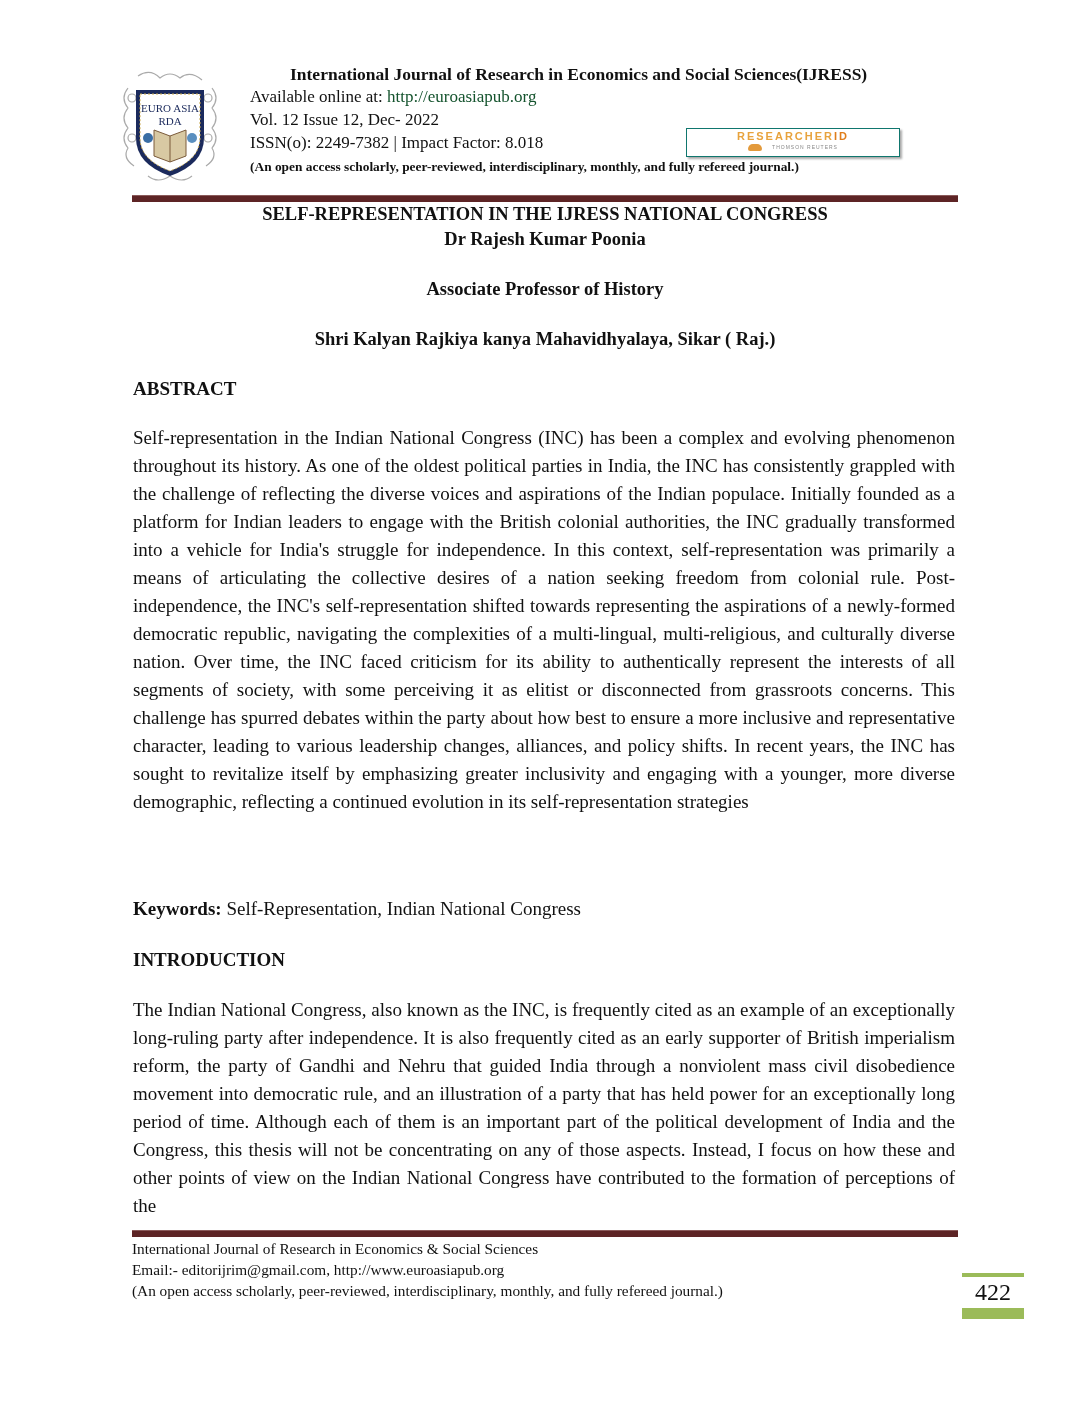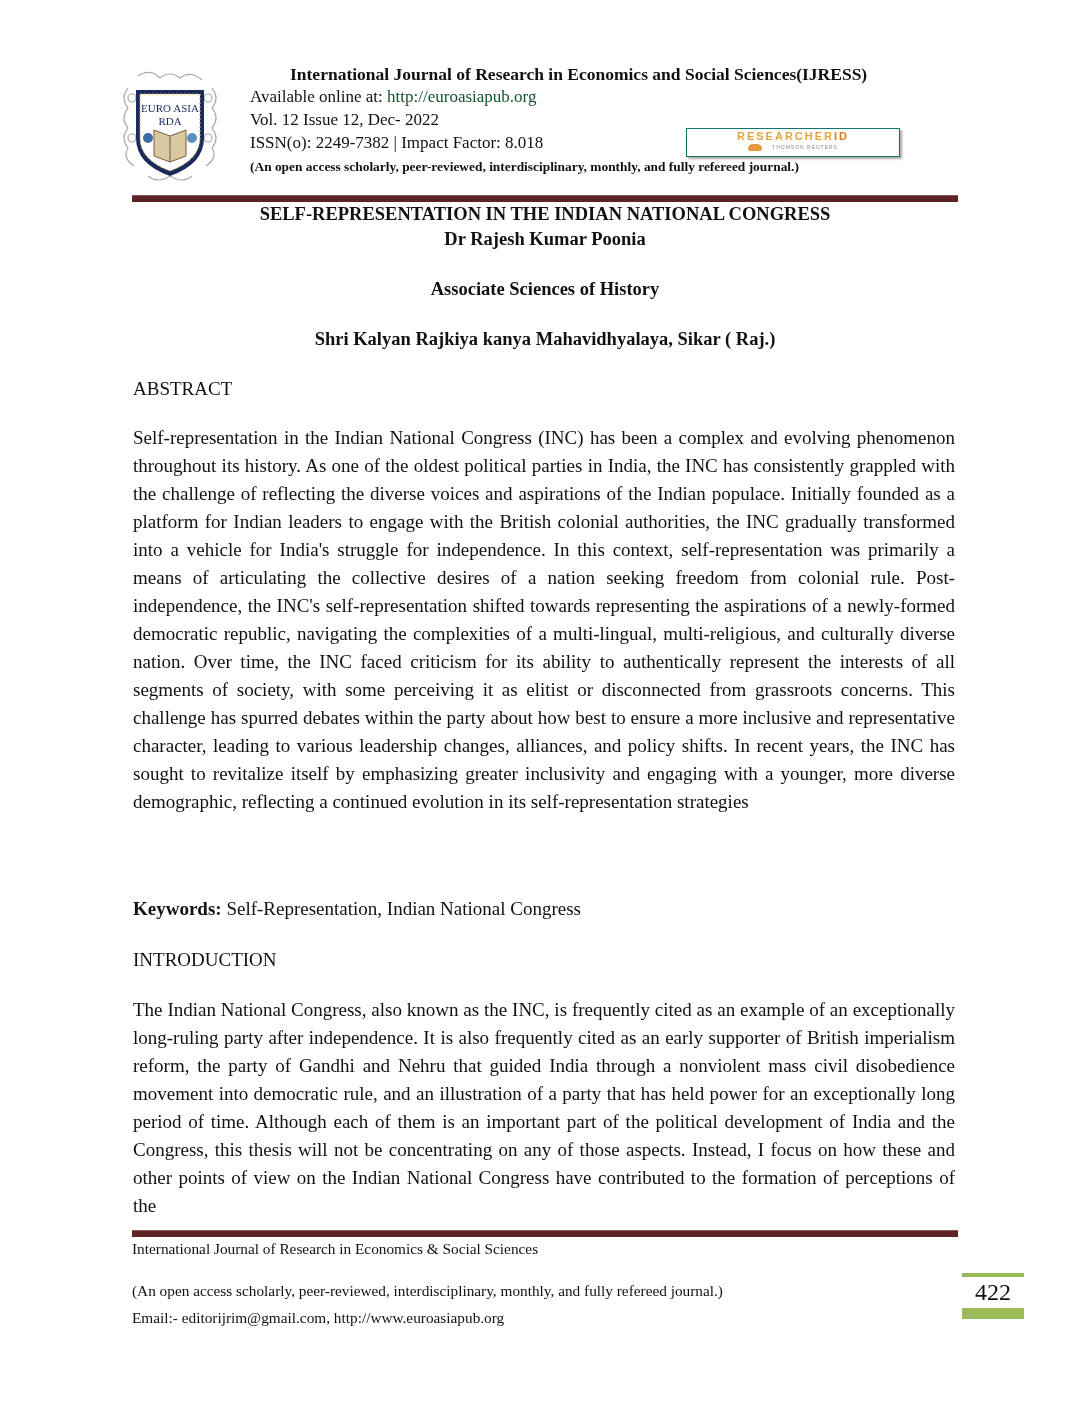--- a/index.html
+++ b/index.html
@@ -23,21 +23,21 @@
              font-family: "Liberation Sans", sans-serif; font-size: 5px; color: #888; letter-spacing: 1px; }
   .rid-dot { display: inline-block; width: 14px; height: 7px; border-radius: 7px 7px 3px 3px;
              background: #e39a3b; vertical-align: middle; margin-right: 10px; }
 
   .rule-top { left: 132px; top: 195px; width: 826px; height: 6px; background: #5d2425; border-top: 1px solid #8a5a5a; }
   .rule-bot { left: 132px; top: 1230px; width: 826px; height: 6px; background: #5d2425; border-top: 1px solid #8a5a5a; }
 
   
   .center { left: 132px; width: 826px; text-align: center; font-weight: bold; font-size: 18.5px; }
 
-  .heading { left: 133px; font-weight: normal; font-size: 19px; }
+  .heading { left: 133px; font-weight: bold; font-size: 19px; }
 
   .para { left: 133px; width: 822px; font-size: 19px; line-height: 28px; text-align: justify; }
 
   .kw { left: 133px; top: 898px; font-size: 19px; white-space: nowrap; }
   .kw b { font-weight: bold; }
 
   
   .foot { left: 132px; width: 826px; font-size: 15.3px; white-space: nowrap; }
   .pg-bar1 { left: 962px; top: 1273px; width: 62px; height: 4px; background: #9bbb59; }
   .pg-num { left: 962px; top: 1279px; width: 62px; text-align: center; font-size: 24px; }
@@ -77,35 +77,35 @@
 <div class="abs hdr-line" style="top:133px;">ISSN(o): 2249-7382 | Impact Factor: 8.018</div>
 <div class="abs hdr-note">(An open access scholarly, peer-reviewed, interdisciplinary, monthly, and fully refereed journal.)</div>
 
 <div class="abs rid">
   <div class="rid-top"><span>RESEARCHER</span><b>ID</b></div>
   <div class="rid-bot"><span class="rid-dot"></span><span>THOMSON REUTERS</span></div>
 </div>
 
 <div class="abs rule-top"></div>
 
-<div class="abs center" style="top:204px;">SELF-REPRESENTATION IN THE INDIAN NATIONAL CONGRESS</div>
+<div class="abs center" style="top:204px;">SELF-REPRESENTATION IN THE IJRESS NATIONAL CONGRESS</div>
 <div class="abs center" style="top:229px;">Dr Rajesh Kumar Poonia</div>
-<div class="abs center" style="top:279px;">Associate Sciences of History</div>
+<div class="abs center" style="top:279px;">Associate Professor of History</div>
 <div class="abs center" style="top:329px;">Shri Kalyan Rajkiya kanya Mahavidhyalaya, Sikar ( Raj.)</div>
 
 <div class="abs heading" style="top:378px;">ABSTRACT</div>
 <div class="abs para" style="top:424px;">Self-representation in the Indian National Congress (INC) has been a complex and evolving phenomenon throughout its history. As one of the oldest political parties in India, the INC has consistently grappled with the challenge of reflecting the diverse voices and aspirations of the Indian populace. Initially founded as a platform for Indian leaders to engage with the British colonial authorities, the INC gradually transformed into a vehicle for India's struggle for independence. In this context, self-representation was primarily a means of articulating the collective desires of a nation seeking freedom from colonial rule. Post-independence, the INC's self-representation shifted towards representing the aspirations of a newly-formed democratic republic, navigating the complexities of a multi-lingual, multi-religious, and culturally diverse nation. Over time, the INC faced criticism for its ability to authentically represent the interests of all segments of society, with some perceiving it as elitist or disconnected from grassroots concerns. This challenge has spurred debates within the party about how best to ensure a more inclusive and representative character, leading to various leadership changes, alliances, and policy shifts. In recent years, the INC has sought to revitalize itself by emphasizing greater inclusivity and engaging with a younger, more diverse demographic, reflecting a continued evolution in its self-representation strategies</div>
 
 <div class="abs kw">
   <b>Keywords:</b><span> Self-Representation, Indian National Congress</span>
 </div>
 
 <div class="abs heading" style="top:949px;">INTRODUCTION</div>
 <div class="abs para" style="top:996px;">The Indian National Congress, also known as the INC, is frequently cited as an example of an exceptionally long-ruling party after independence. It is also frequently cited as an early supporter of British imperialism reform, the party of Gandhi and Nehru that guided India through a nonviolent mass civil disobedience movement into democratic rule, and an illustration of a party that has held power for an exceptionally long period of time. Although each of them is an important part of the political development of India and the Congress, this thesis will not be concentrating on any of those aspects. Instead, I focus on how these and other points of view on the Indian National Congress have contributed to the formation of perceptions of the</div>
 
 <div class="abs rule-bot"></div>
 <div class="abs foot" style="top:1240px;">International Journal of Research in Economics &amp; Social Sciences</div>
-<div class="abs foot" style="top:1261px;margin-top:48px;">Email:- editorijrim@gmail.com, http://www.euroasiapub.org</div>
+<div class="abs foot" style="top:1261px;">Email:- editorijrim@gmail.com, http://www.euroasiapub.org</div>
 <div class="abs foot" style="top:1282px;">(An open access scholarly, peer-reviewed, interdisciplinary, monthly, and fully refereed journal.)</div>
 
 <div class="abs pg-bar1"></div>
 <div class="abs pg-num">422</div>
 <div class="abs pg-bar2"></div>
 
 </body></html>

